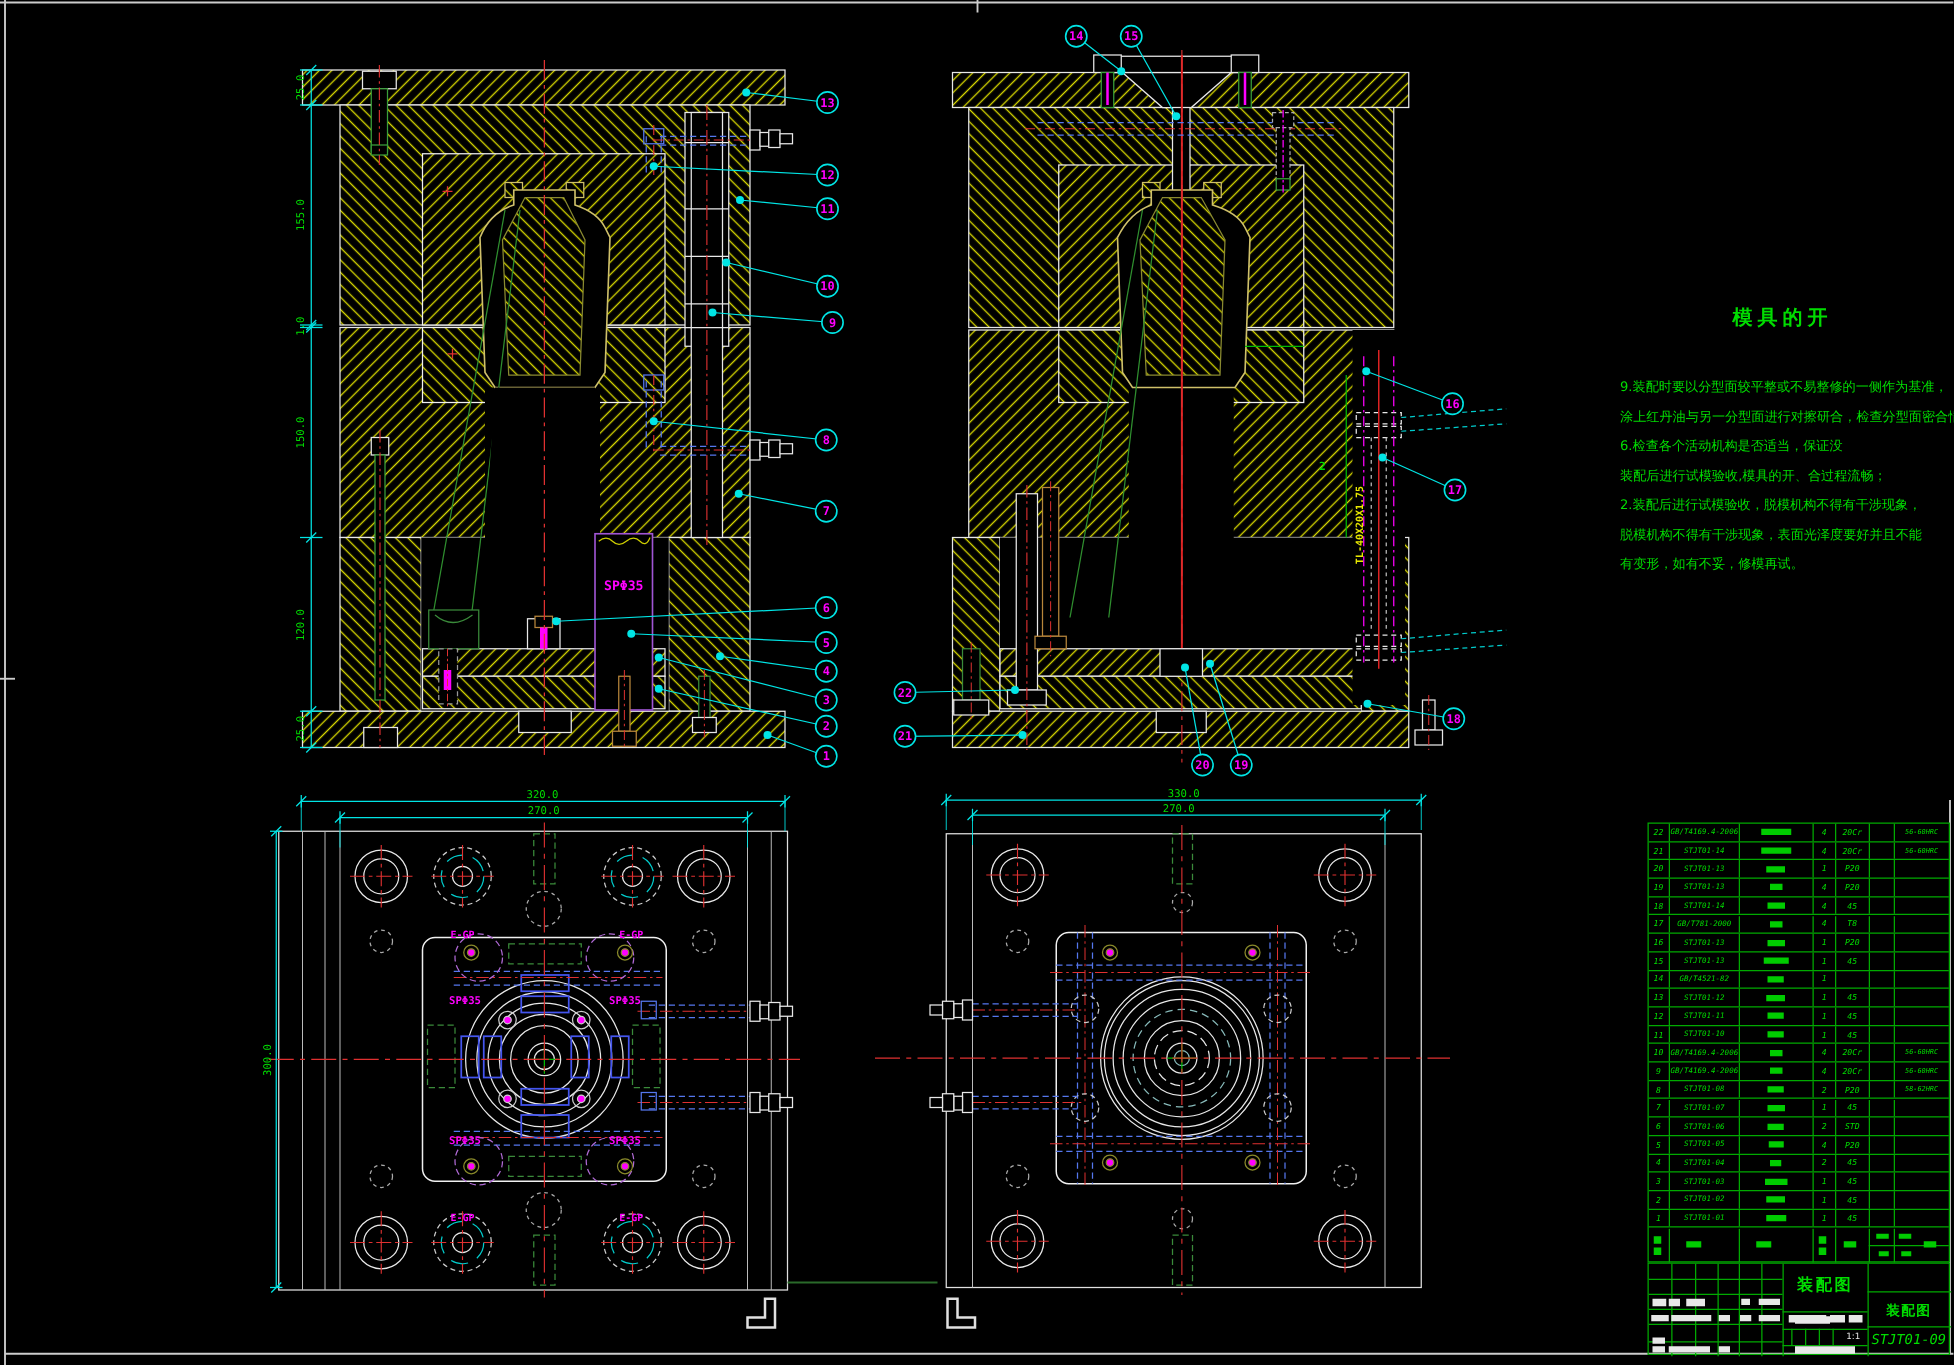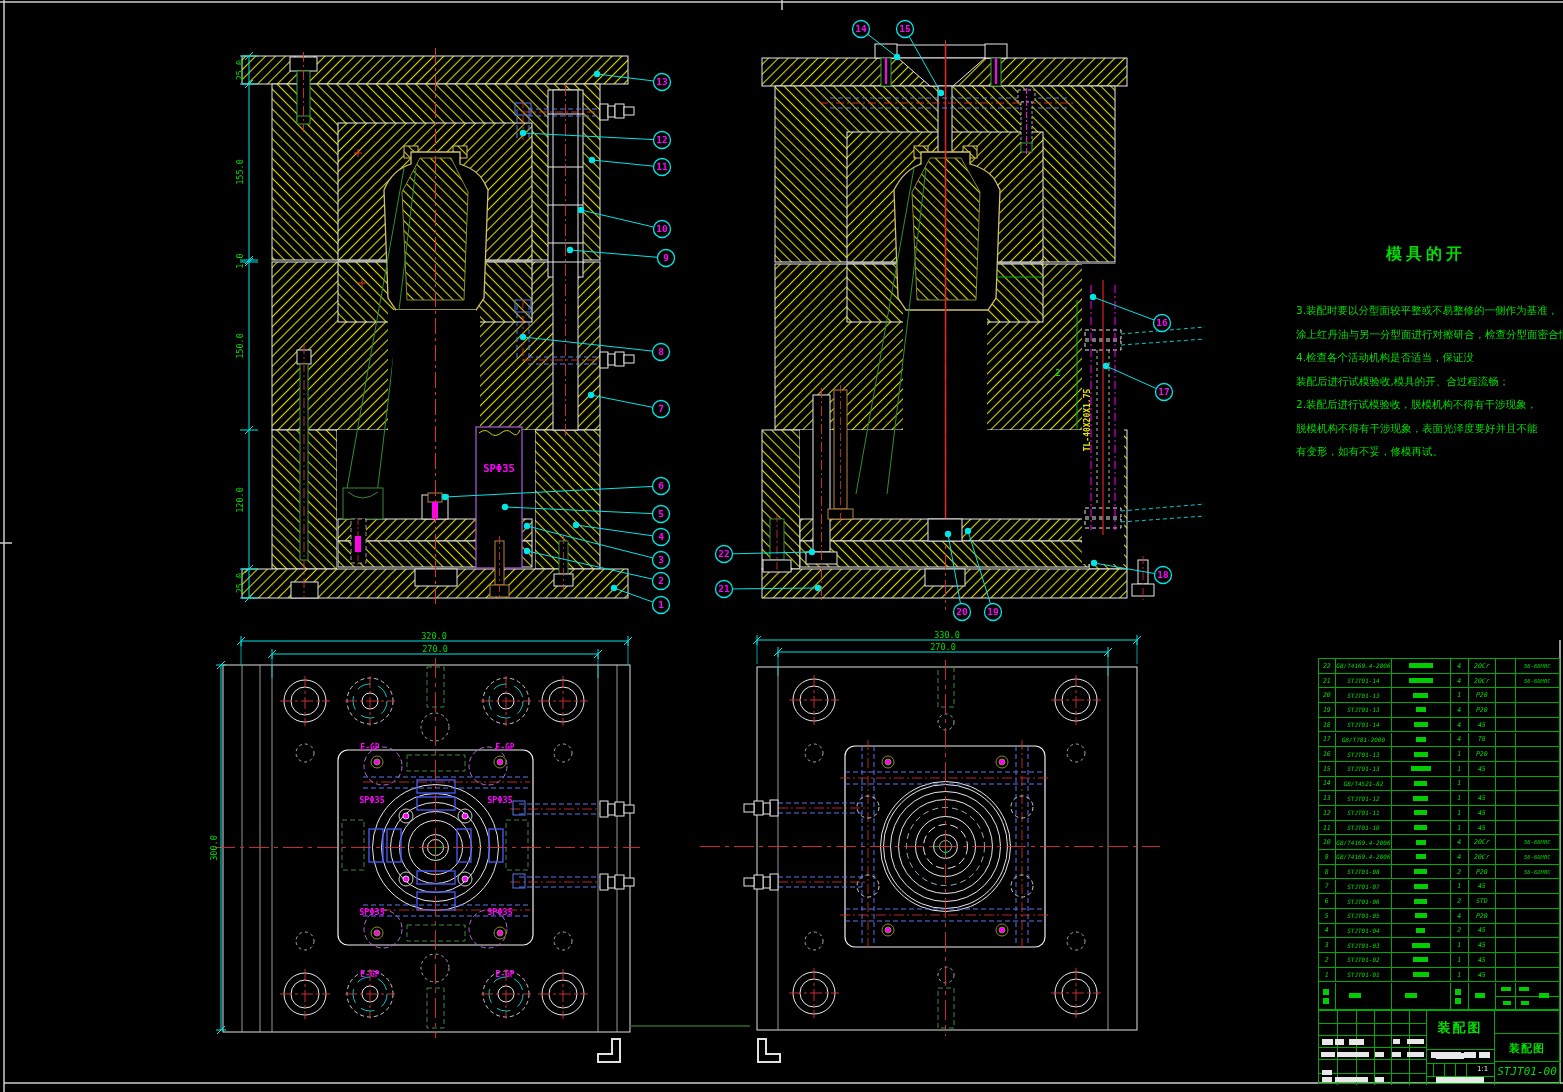--- a/index.html
+++ b/index.html
@@ -741,23 +741,23 @@
           <circle cx="812" cy="552" r="3.2" fill="#00e5e5"></circle>
           <circle cx="724" cy="554" r="8.5" fill="#000" stroke="#00e5e5" stroke-width="1.3"></circle>
           <text x="724" y="557.4" text-anchor="middle" font-size="9.5" font-weight="bold" fill="#ff00ff" font-family="'DejaVu Sans Mono',monospace">22</text>
         </g>
       </g>
 </svg>
 
 <div id="tech">
   <div class="tech-title">模具的开</div>
   <div class="tech-lines" id="tech-lines">
-        <div class="tech-line">3.装配时要以分型面较平整或不易整修的一侧作为基准，</div>
+        <div class="tech-line">9.装配时要以分型面较平整或不易整修的一侧作为基准，</div>
         <div class="tech-line">涂上红丹油与另一分型面进行对擦研合，检查分型面密合情况；</div>
-        <div class="tech-line">4.检查各个活动机构是否适当，保证没</div>
+        <div class="tech-line">6.检查各个活动机构是否适当，保证没</div>
         <div class="tech-line">装配后进行试模验收,模具的开、合过程流畅；</div>
         <div class="tech-line">2.装配后进行试模验收，脱模机构不得有干涉现象，</div>
         <div class="tech-line">脱模机构不得有干涉现象，表面光泽度要好并且不能</div>
         <div class="tech-line">有变形，如有不妥，修模再试。</div>
       </div>
 </div>
 
 <div id="parts-table">
       <div class="pt-row" style="top: 0px;">
         <div class="pt-cell" style="left: 0px; width: 15.6px; border-left: none; font-size: 6.5px;">22</div>
@@ -1020,21 +1020,21 @@
         <div class="hdr-mark" style="left: 200px; top: 4px; width: 10px; height: 4px;"></div>
         <div class="hdr-mark" style="left: 184px; top: 18px; width: 8px; height: 4px;"></div>
         <div class="hdr-mark" style="left: 202px; top: 18px; width: 8px; height: 4px;"></div>
         <div class="hdr-mark" style="left: 220px; top: 10px; width: 10px; height: 5px;"></div>
       </div>
     </div>
 
 <div id="title-block">
   <div class="tb-text" id="tb-name">装配图</div>
   <div class="tb-text" id="tb-name2">装配图</div>
-  <div class="tb-text" id="tb-no">STJT01-00</div>
+  <div class="tb-text" id="tb-no">STJT01-09</div>
   <div class="tb-text" id="tb-scale">1:1</div>
 <div class="tb-line" style="left: 107px; top: 0px; width: 1px; height: 74px;"></div>
       <div class="tb-line" style="left: 175px; top: 0px; width: 1px; height: 74px;"></div>
       <div class="tb-line" style="left: 18px; top: 0px; width: 1px; height: 74px;"></div>
       <div class="tb-line" style="left: 37px; top: 0px; width: 1px; height: 74px;"></div>
       <div class="tb-line" style="left: 55px; top: 0px; width: 1px; height: 74px;"></div>
       <div class="tb-line" style="left: 72px; top: 0px; width: 1px; height: 74px;"></div>
       <div class="tb-line" style="left: 90px; top: 0px; width: 1px; height: 74px;"></div>
       <div class="tb-line" style="left: 0px; top: 12px; width: 107px; height: 1px;"></div>
       <div class="tb-line" style="left: 0px; top: 24px; width: 107px; height: 1px;"></div>

